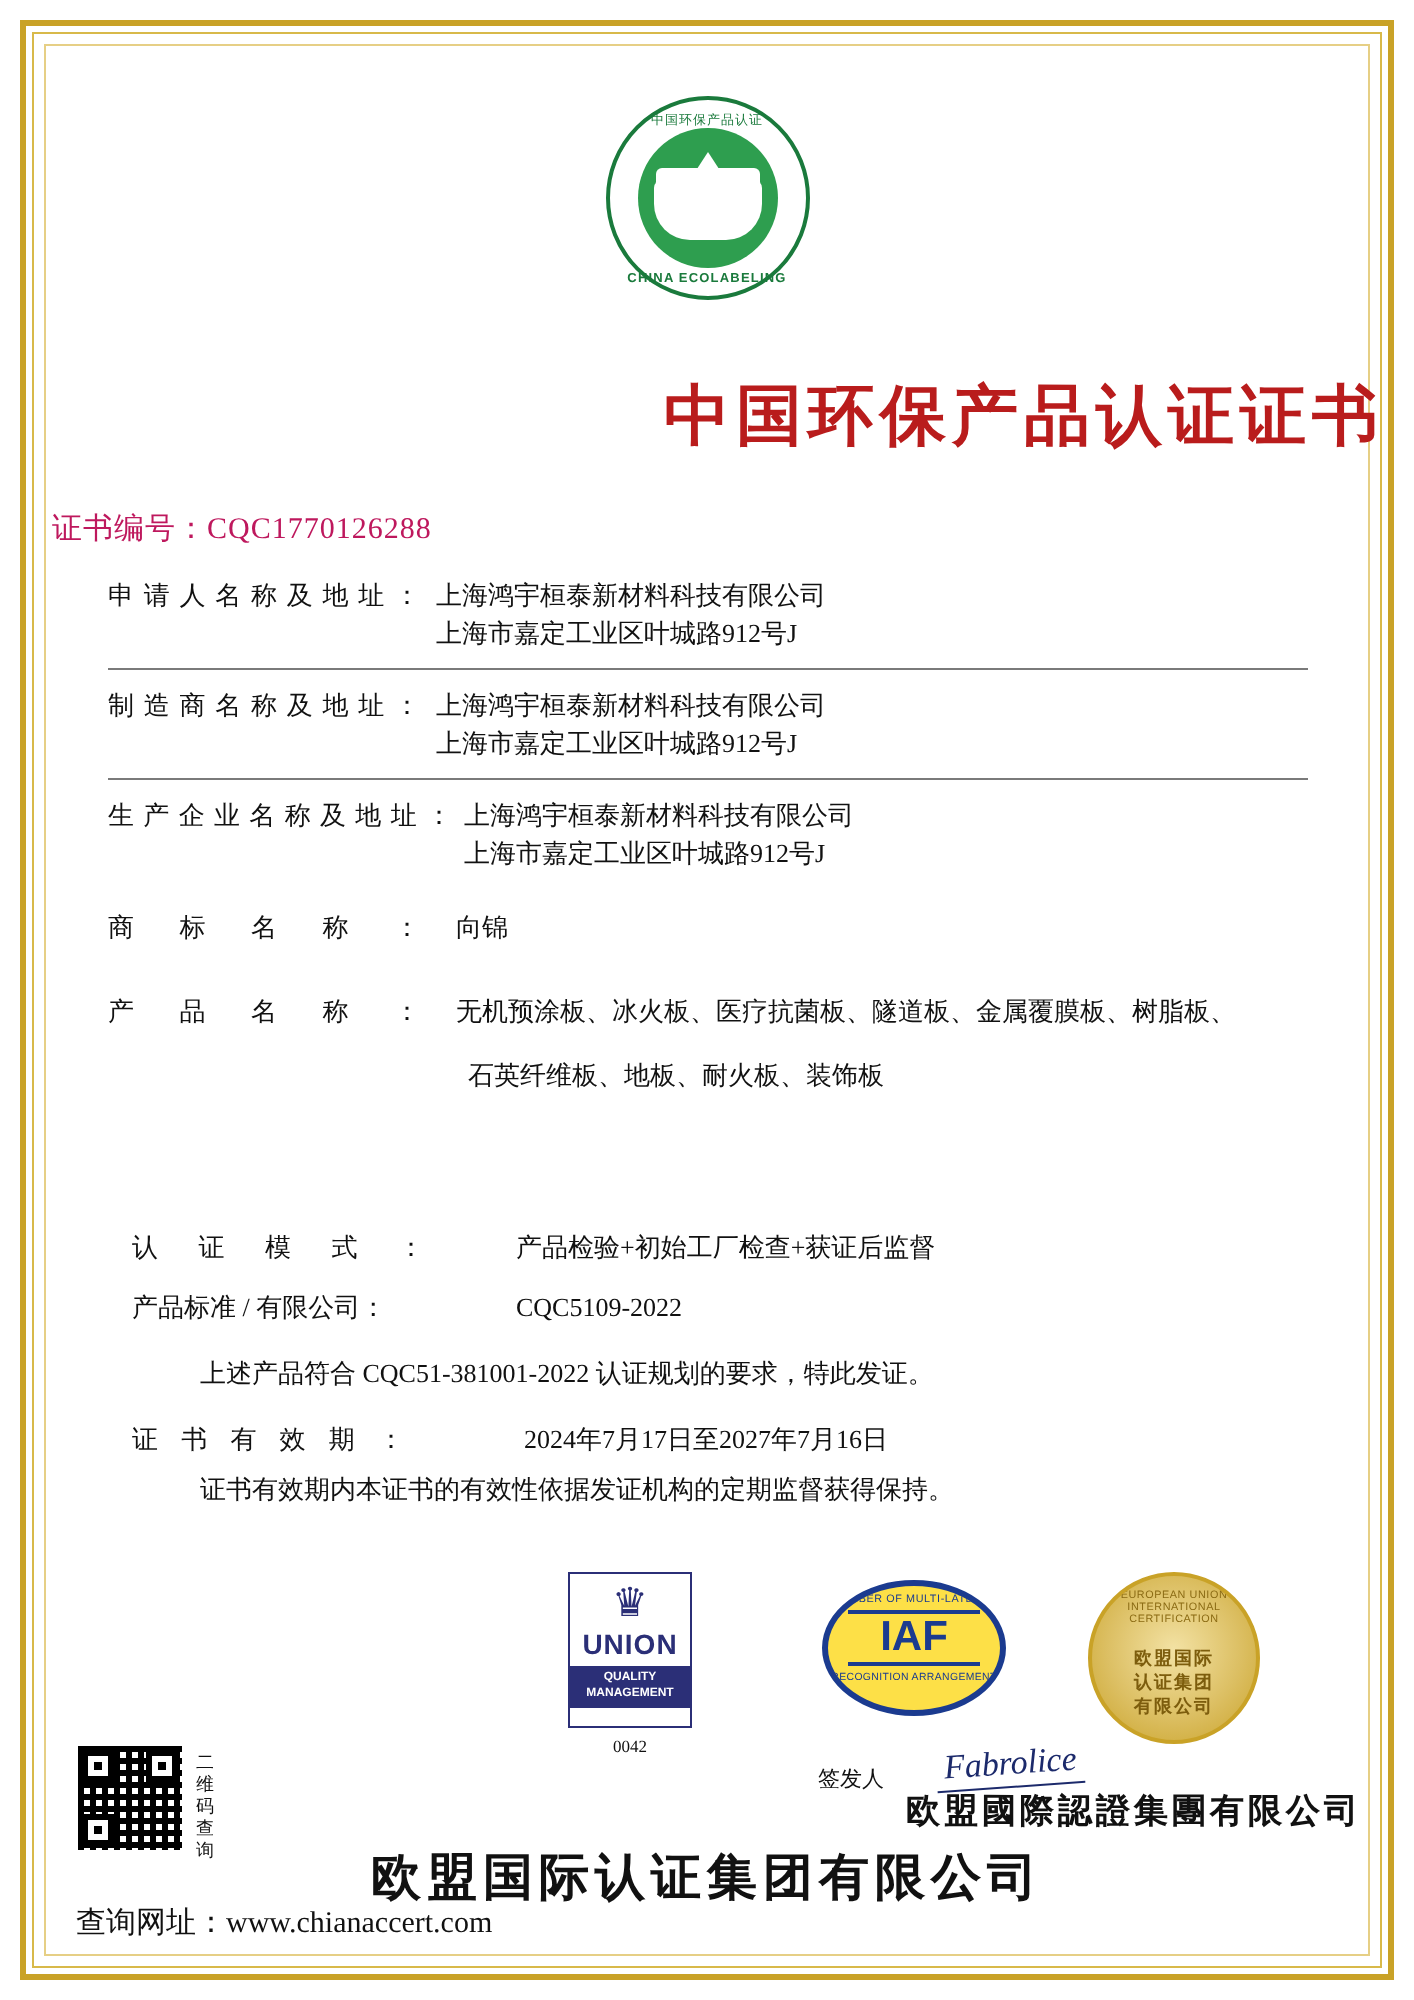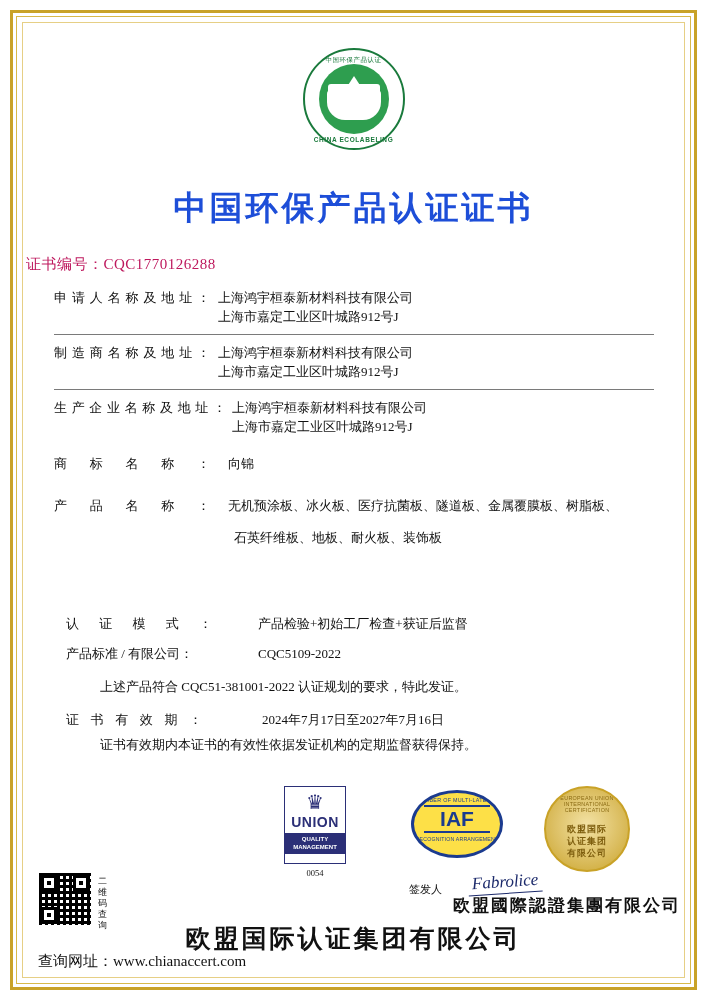--- a/index.html
+++ b/index.html
@@ -125,27 +125,27 @@
     transform: translateX(-50%);
     width: 0; height: 0;
     border-left: 13px solid transparent;
     border-right: 13px solid transparent;
     border-bottom: 20px solid #ffffff;
   }
 
   
   .cert-title {
     position: absolute;
-    left: 0; top: 160px;
-    width: 655px;
-    text-align: center;
+    left: 11px; top: 160px;
+    width: 655px;
+    text-align: right;
     font-size: 33px;
     font-weight: bold;
     letter-spacing: 3px;
-    color: #1d4ed8;
+    color: #b91c1c;
   }
   .cert-no {
     position: absolute;
     left: 0; top: 229px;
     width: 655px;
     font-size: 15px;
     color: #be185d;
     letter-spacing: 0.5px;
   }
 
@@ -454,21 +454,21 @@
 
     <div class="emblems">
       <div class="ukas">
         <div class="crown">♛</div>
         <div class="name">UNION</div>
         <div class="sub">
           <div>QUALITY</div>
           <div>MANAGEMENT</div>
         </div>
       </div>
-      <div style="position:absolute; left:258px; top:82px; width:62px; text-align:center; font-size:8.5px; color:#111;">0054</div>
+      <div style="position:absolute; left:258px; top:82px; width:62px; text-align:center; font-size:8.5px; color:#111;">0042</div>
 
       <div class="iaf">
         <div class="top-text">MEMBER OF MULTI-LATERAL</div>
         <div class="iaf-main">IAF</div>
         <div class="bot-text">RECOGNITION ARRANGEMENT</div>
       </div>
 
       <div class="seal">
         <div class="seal-top">EUROPEAN UNION INTERNATIONAL CERTIFICATION</div>
         <div class="seal-text">

